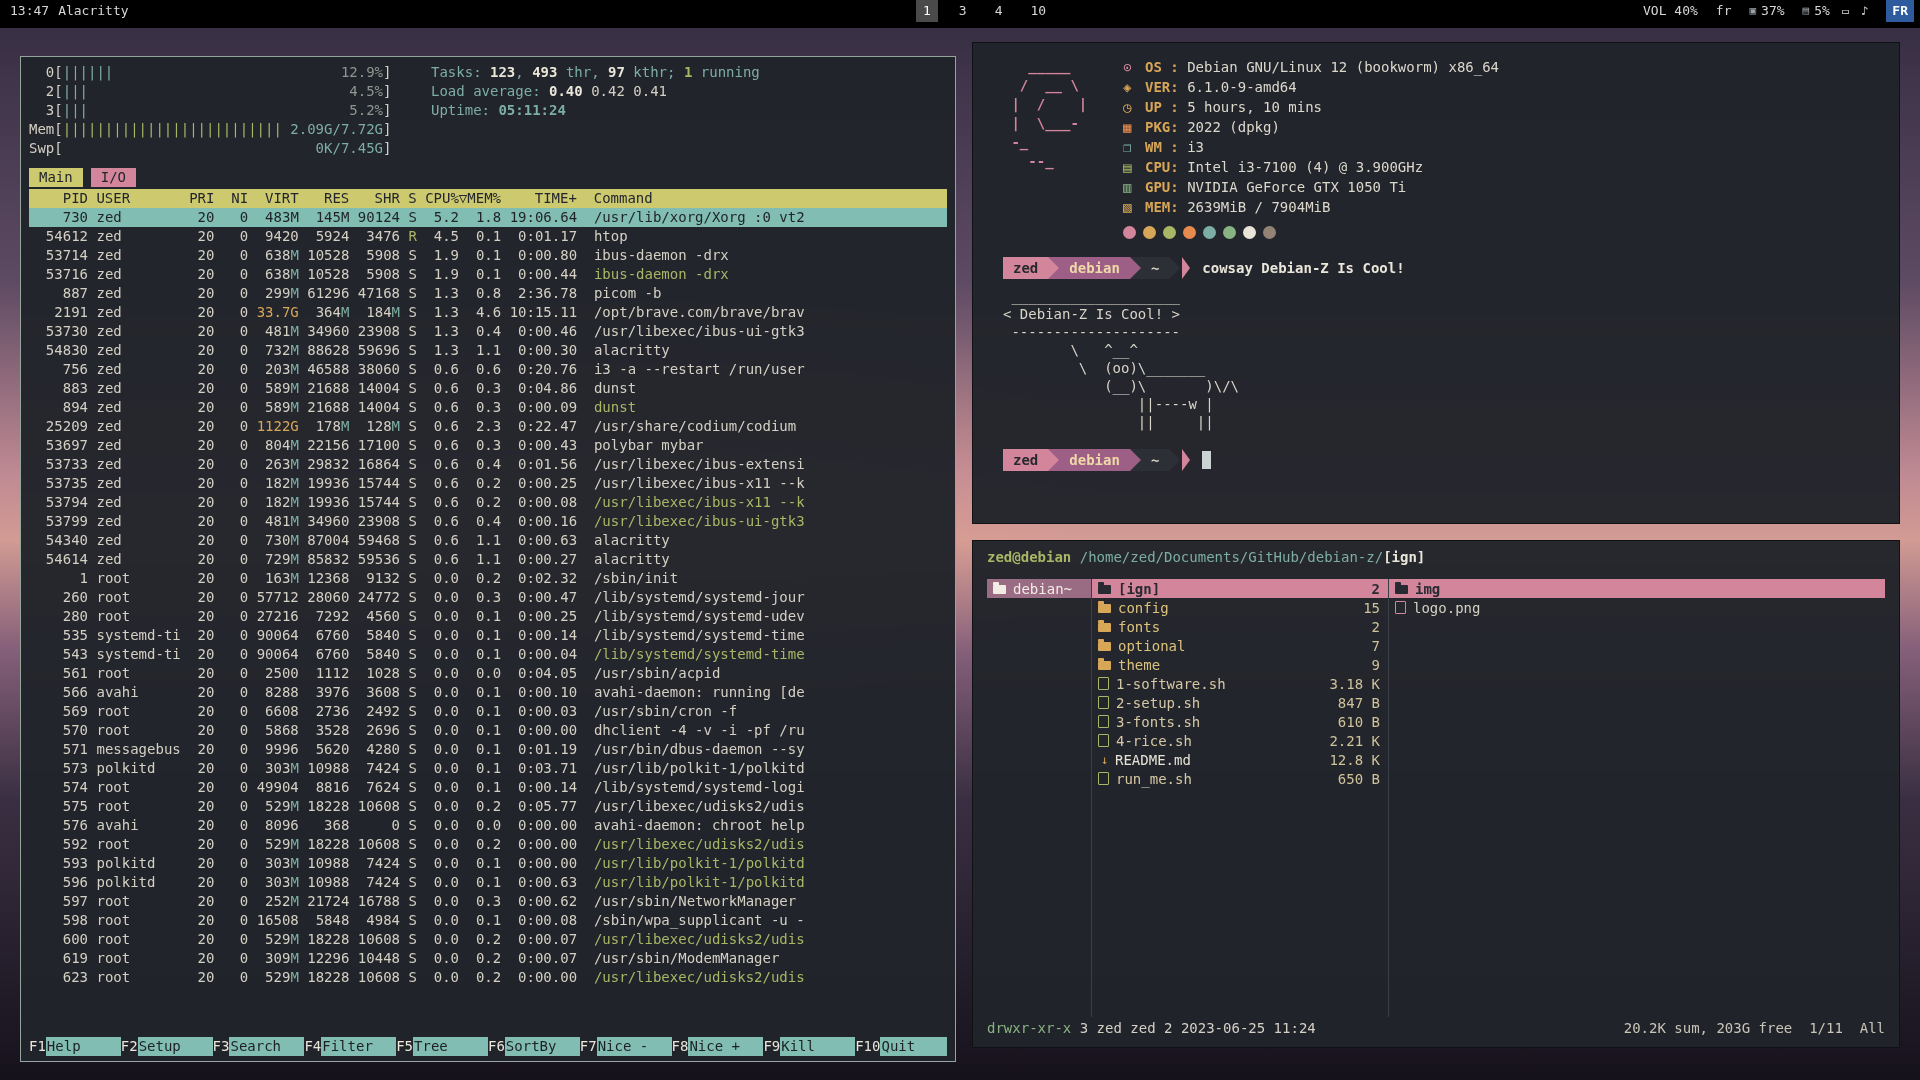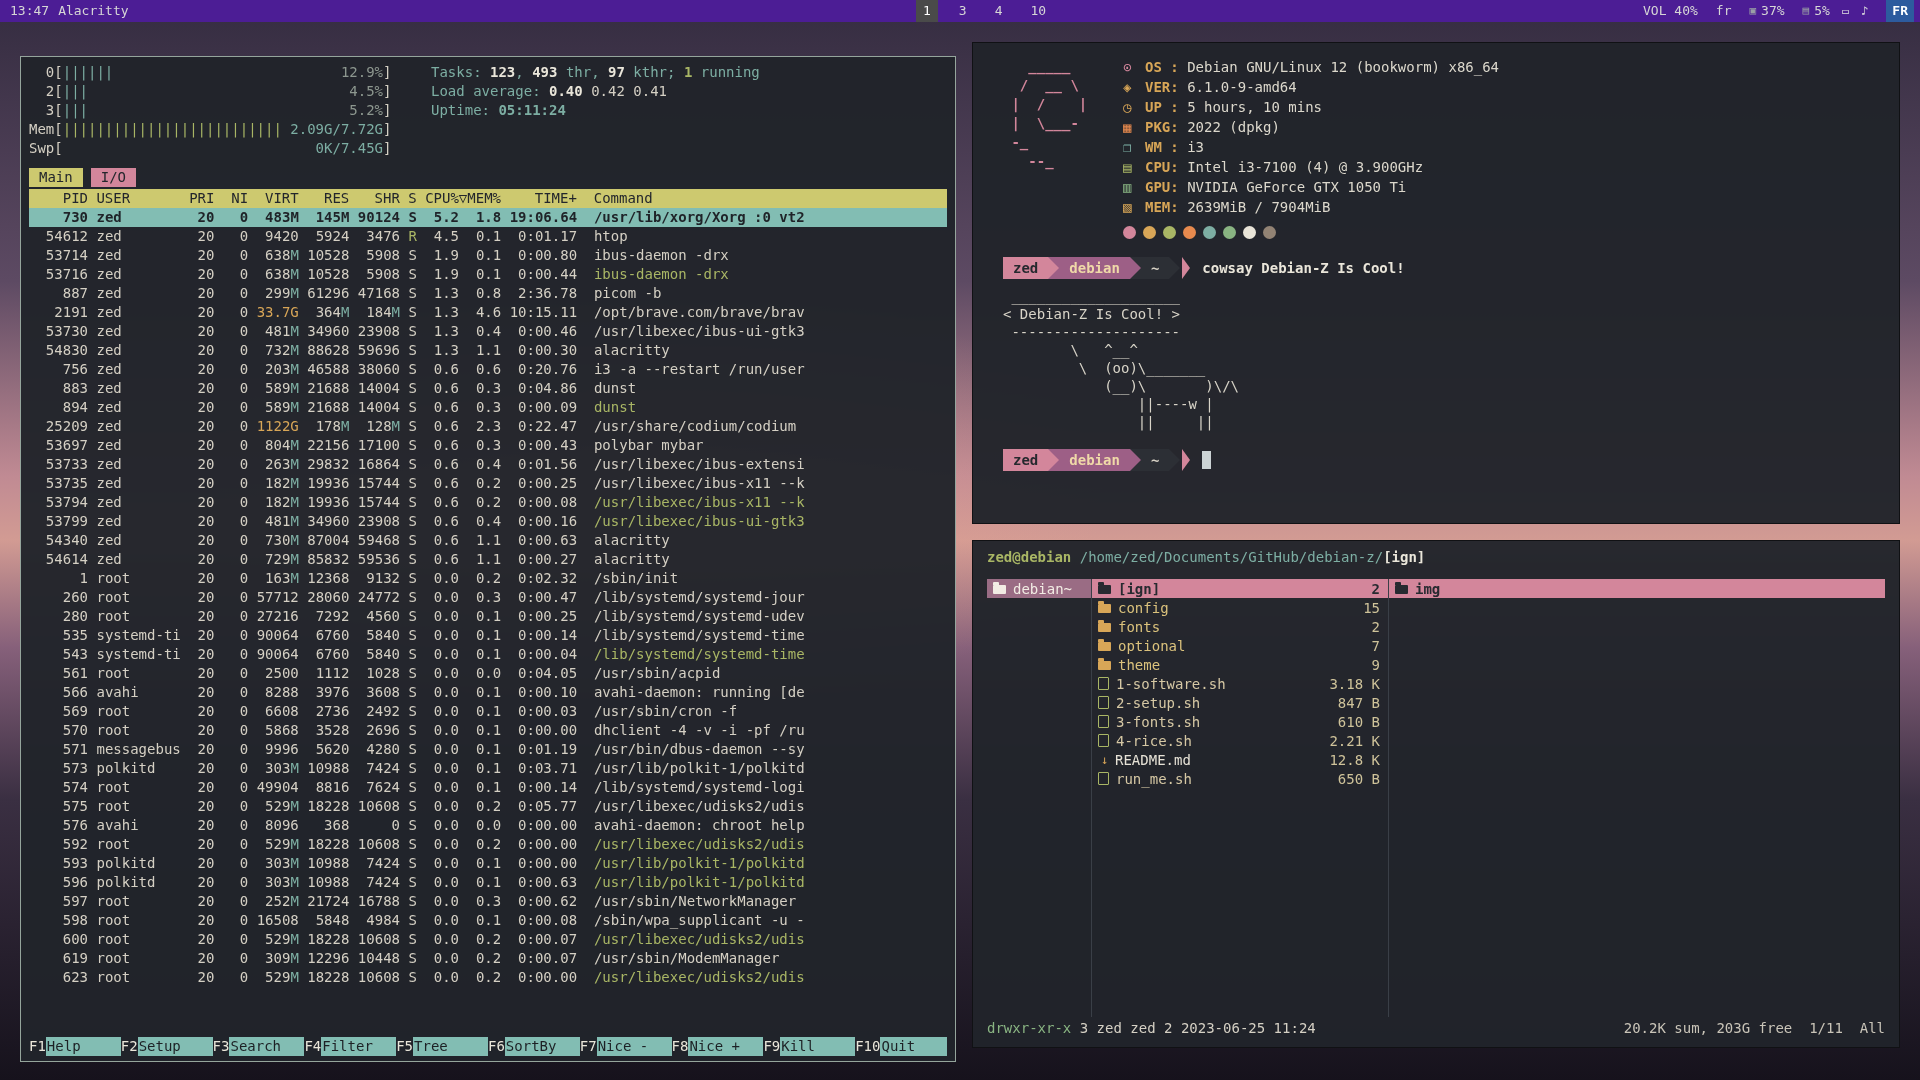--- a/index.html
+++ b/index.html
@@ -4,22 +4,22 @@
 <style>
   html,body{margin:0;padding:0}
   body{
     width:1920px;height:1080px;overflow:hidden;position:relative;
     font-family:"DejaVu Sans Mono","Liberation Mono",monospace;
     background:
       radial-gradient(ellipse 700px 340px at 34% 46%, rgba(244,170,150,.45), transparent 65%),
       linear-gradient(180deg,#342c40 0%,#5d4a63 26%,#c08a93 44%,#d29b93 50%,#86607a 60%,#3a2f42 74%,#16121c 100%);
   }
   
-  #topbar{position:absolute;left:0;top:0;width:1920px;height:22px;background:#4c1d95;color:#d6d6d6;
-    font-size:13px;line-height:22px;display:flex;align-items:center}
+  #topbar{position:absolute;left:0;top:0;width:1920px;height:28px;background:#000000;color:#d6d6d6;
+    font-size:13px;line-height:22px;display:flex;align-items:flex-start}
   #bar-left{margin-left:10px;display:flex;gap:9px}
   #bar-ws{position:absolute;left:916px;display:flex;gap:14px}
   .ws{padding:0 7px;color:#d6d6d6}
   .ws.active{background:#4a4a4a;color:#ffffff}
   #bar-right{position:absolute;right:6px;display:flex;align-items:center;gap:18px}
   .mod{display:flex;align-items:center;gap:5px;white-space:pre}
   .modg{color:#9aa0a6;font-size:11px}
   .tricon{color:#e0e0e0;font-size:12px;margin-left:-6px}
   #kbd-badge{background:#2d5b9e;color:#fff;font-weight:bold;padding:0 6px;height:22px;display:flex;align-items:center}
   
@@ -36,21 +36,21 @@
   .r-tb{color:#7daea3;font-weight:bold}.r-f{color:#d5d0c4}.r-d{color:#8d978f}
   .r-t{color:#7daea3}.r-g{color:#a9b665}.r-y{color:#d8a657}
   .r-perm{color:#89b482}.r-pb{color:#7daea3;font-weight:normal}.r-wb{color:#eae6da;font-weight:bold}
   #htabs{margin:10px 0 2px;display:flex;gap:8px;font-size:14px}
   .htab{padding:0 10px;color:#23262c}
   .htab-main{background:#cdc96f}
   .htab-io{background:#d3869b}
   #phead{background:#cdc96f;color:#23262c;white-space:pre;width:100%;box-sizing:border-box}
   .prow{white-space:pre;width:100%;box-sizing:border-box;color:#d5d0c4}
   .prow.sel{background:#82bdb3}
-  .prow.sel span, .prow.sel{color:#1f2328 !important;font-weight:bold}
+  .prow.sel span, .prow.sel{color:#1f2328 !important;font-weight:normal}
   #fkeys{position:absolute;left:8px;right:8px;bottom:5px;display:flex}
   .fseg{flex:1;display:flex;min-width:0}
   .fk{color:#eae6da;white-space:pre}
   .fl{flex:1;background:#82bdb3;color:#1d2125;white-space:pre;overflow:hidden;padding-left:1px}
   
   #win-fetch{font-size:14px}
   #fetch-top{display:flex}
   #ascii{color:#d3869b;font-weight:bold;line-height:19px;width:120px}
   #finfo{line-height:20px}
   .finfo-row{display:flex;white-space:pre}
@@ -305,19 +305,20 @@
         <div class="frow"><span class="ic ic-folder c-folder"></span><span class="n-folder">theme</span><span class="fsize">9</span></div>
         <div class="frow"><span class="ic ic-doc c-script"></span><span class="n-script">1-software.sh</span><span class="fsize">3.18 K</span></div>
         <div class="frow"><span class="ic ic-doc c-script"></span><span class="n-script">2-setup.sh</span><span class="fsize">847 B</span></div>
         <div class="frow"><span class="ic ic-doc c-script"></span><span class="n-script">3-fonts.sh</span><span class="fsize">610 B</span></div>
         <div class="frow"><span class="ic ic-doc c-script"></span><span class="n-script">4-rice.sh</span><span class="fsize">2.21 K</span></div>
         <div class="frow"><span class="ic-glyph c-md">↓</span><span class="n-md">README.md</span><span class="fsize">12.8 K</span></div>
         <div class="frow"><span class="ic ic-doc c-script"></span><span class="n-script">run_me.sh</span><span class="fsize">650 B</span></div>
       </div>
     <div class="rcol" id="col-prev">
         <div class="frow fsel"><span class="ic ic-folder c-folder"></span><span class="n-folder">img</span></div>
+        <div class="frow"><span class="ic ic-doc c-img"></span><span class="n-image">logo.png</span></div>
       </div>
   </div>
   <div id="rstatus">
     <div><span class="r-perm">drwxr-xr-x </span><span class="r-f">3 zed zed 2 </span><span class="r-f">2023-06-25 11:24</span></div>
     <div>20.2K sum, 203G free  1/11  All</div>
   </div>
 </div>
 
 </body></html>

